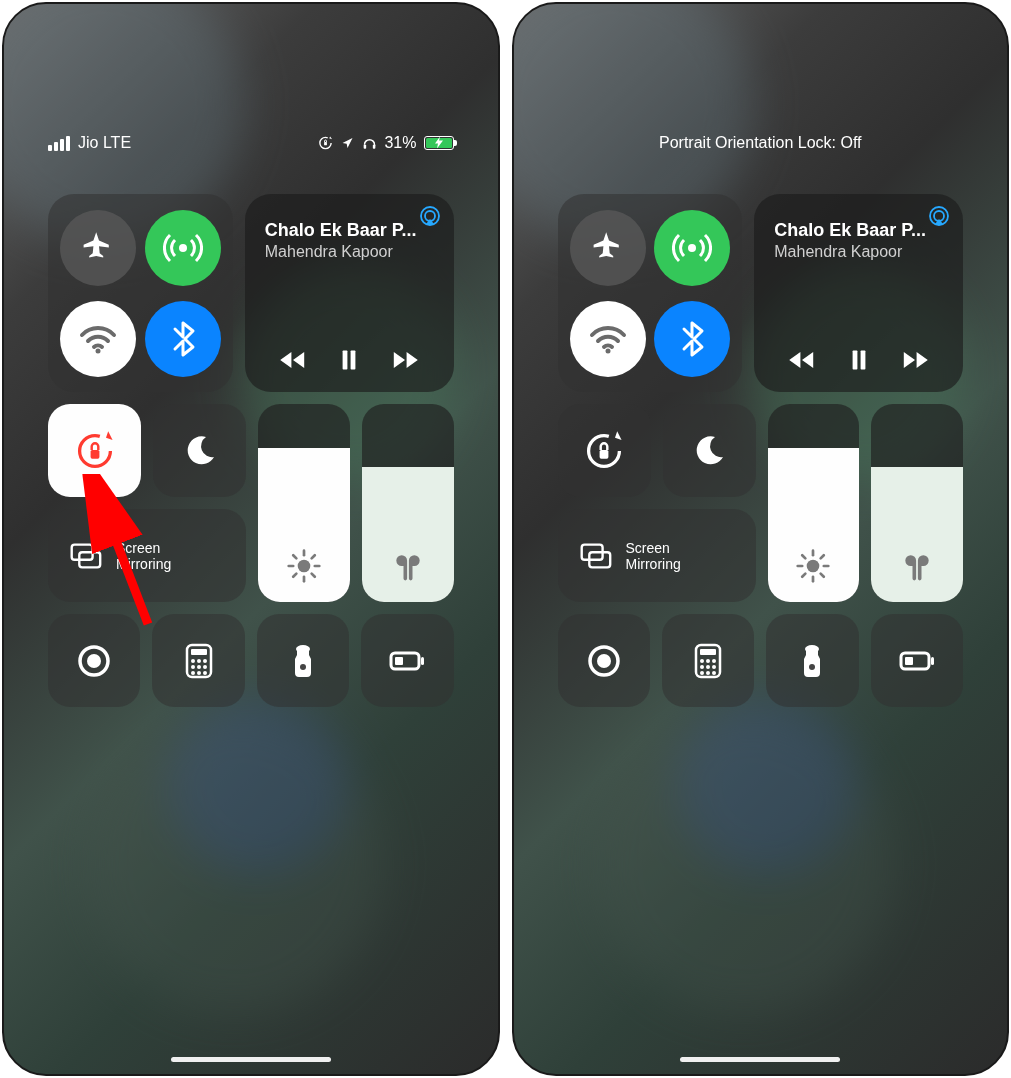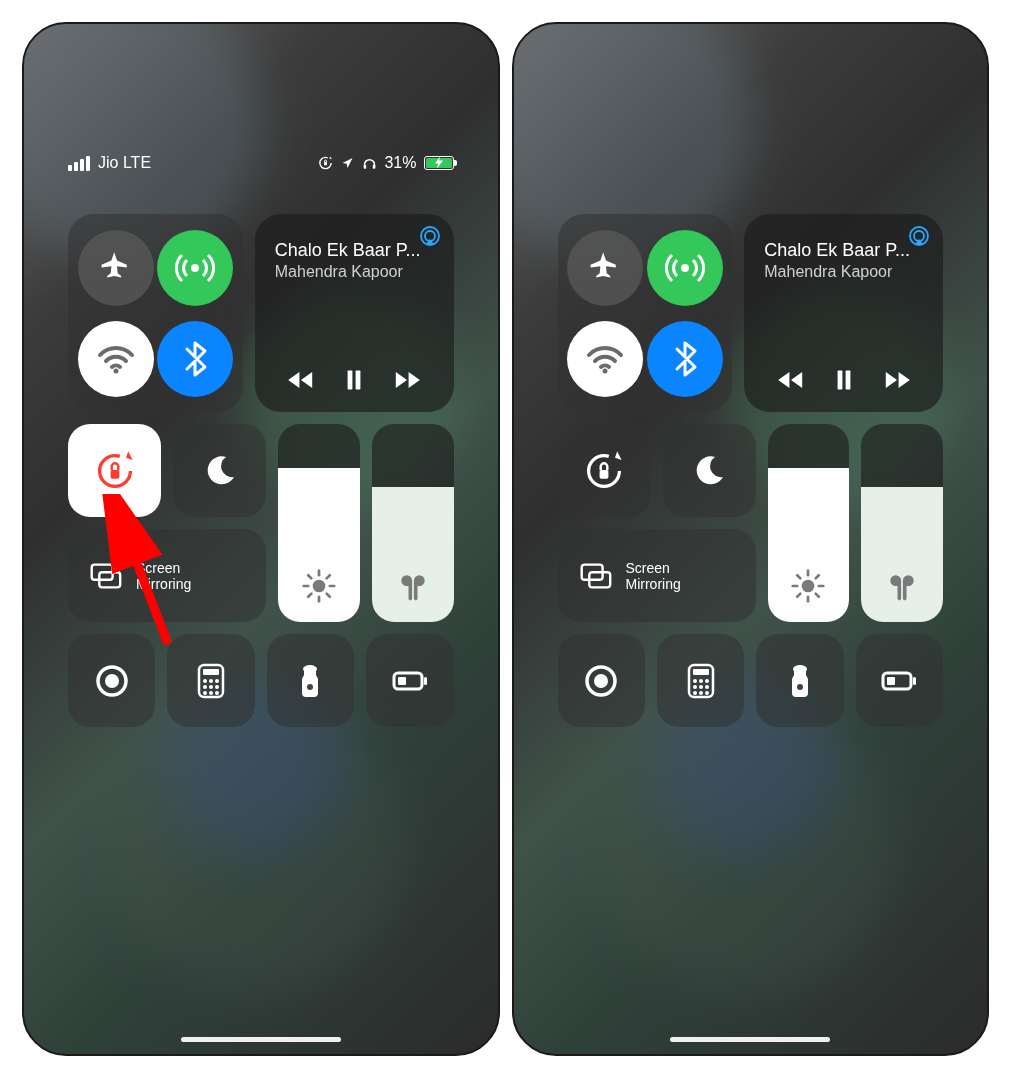--- a/index.html
+++ b/index.html
@@ -1,17 +1,17 @@
 <!DOCTYPE html>
 <html><head>
 <meta charset="utf-8">
 <style>
   * { box-sizing: border-box; margin: 0; padding: 0; }
   html, body { width: 1011px; height: 1078px; font-family: -apple-system, Helvetica, Arial, sans-serif; background: #fff; }
-  .stage { position: relative; width: 1011px; height: 1078px; display: flex; gap: 12px; padding: 22px; }
+  .stage { position: relative; width: 1011px; height: 1078px; display: flex; gap: 12px; padding: 2px; }
   .phone { position: relative; flex: 1; border-radius: 44px; overflow: hidden; background: linear-gradient(135deg,#6a6a6a 0%, #3c3c3c 20%, #2f2f2f 35%, #40524a 55%, #2f4039 72%, #2b2b2b 100%); border: 2px solid #1a1a1a; }
   .blurbg { position:absolute; inset:0; filter: blur(22px) brightness(.75); }
   .blurbg .blob { position:absolute; border-radius:50%; }
   .b1 { width:280px; height:280px; background:#8aa3b0; left:-40px; top:-40px; opacity:.35; }
   .b2 { width:220px; height:220px; background:#6bc98f; right:40px; top:260px; opacity:.28; }
   .b3 { width:300px; height:300px; background:#5f7369; left:80px; bottom:60px; opacity:.30; }
   .b4 { width:180px; height:180px; background:#4a72ff; right:150px; bottom:200px; opacity:.18; }
   .layer { position:absolute; inset:0; }
 
   
@@ -40,21 +40,21 @@
   .conn { width:198px; height:198px; display:grid; grid-template: 1fr 1fr / 1fr 1fr; place-items:center; padding:8px; }
   .circle { width:76px; height:76px; border-radius:50%; display:flex; align-items:center; justify-content:center; }
   .circle.grey { background: rgba(90,90,90,0.75); }
   .circle.green { background:#34c759; }
   .circle.white { background:#fff; }
   .circle.blue { background:#0a84ff; }
 
   
   .media { width:198px; height:198px; padding:20px 20px 16px 20px; display:flex; flex-direction:column; color:#fff; }
   .media .airplay { position:absolute; top:10px; right:12px; width:24px; height:24px; display:flex; align-items:center; justify-content:center; color:#26a8ff; }
-  .media .title { font-size:18px; font-weight:400; white-space:nowrap; overflow:hidden; text-overflow:ellipsis; margin-top:6px; }
+  .media .title { font-size:18px; font-weight:700; white-space:nowrap; overflow:hidden; text-overflow:ellipsis; margin-top:6px; }
   .media .artist { font-size:16px; color:#d0d0d0; margin-top:2px; }
   .media .controls { margin-top:auto; display:flex; justify-content:space-around; align-items:center; }
 
   
   .tile { width:93px; height:93px; border-radius:22px; background: rgba(50,50,50,0.55); display:flex; align-items:center; justify-content:center; }
   .tile.active { background:#fefefe; }
   .tile.wide { width:198px; justify-content:flex-start; padding-left:18px; gap:12px; }
   .tile.wide .txt { color:#fff; font-size:14px; line-height:16px; }
 
   
@@ -363,20 +363,23 @@
 </div>
 
 <div class="phone">
   <div class="blurbg">
         <div class="blob b1"></div>
         <div class="blob b2"></div>
         <div class="blob b3"></div>
         <div class="blob b4"></div>
       </div>
   <div class="layer">
+    <div class="status">
+      <span class="banner">Portrait Orientation Lock: Off</span>
+    </div>
 
     <div class="cc">
       <div class="row">
         <div class="panel conn">
           <div class="circle grey" style="color:#fff">
                 <svg width="40" height="40" viewBox="0 0 40 40">
                   <use href="#i-airplane"></use>
                 </svg>
               </div>
           <div class="circle green" style="color:#fff">

